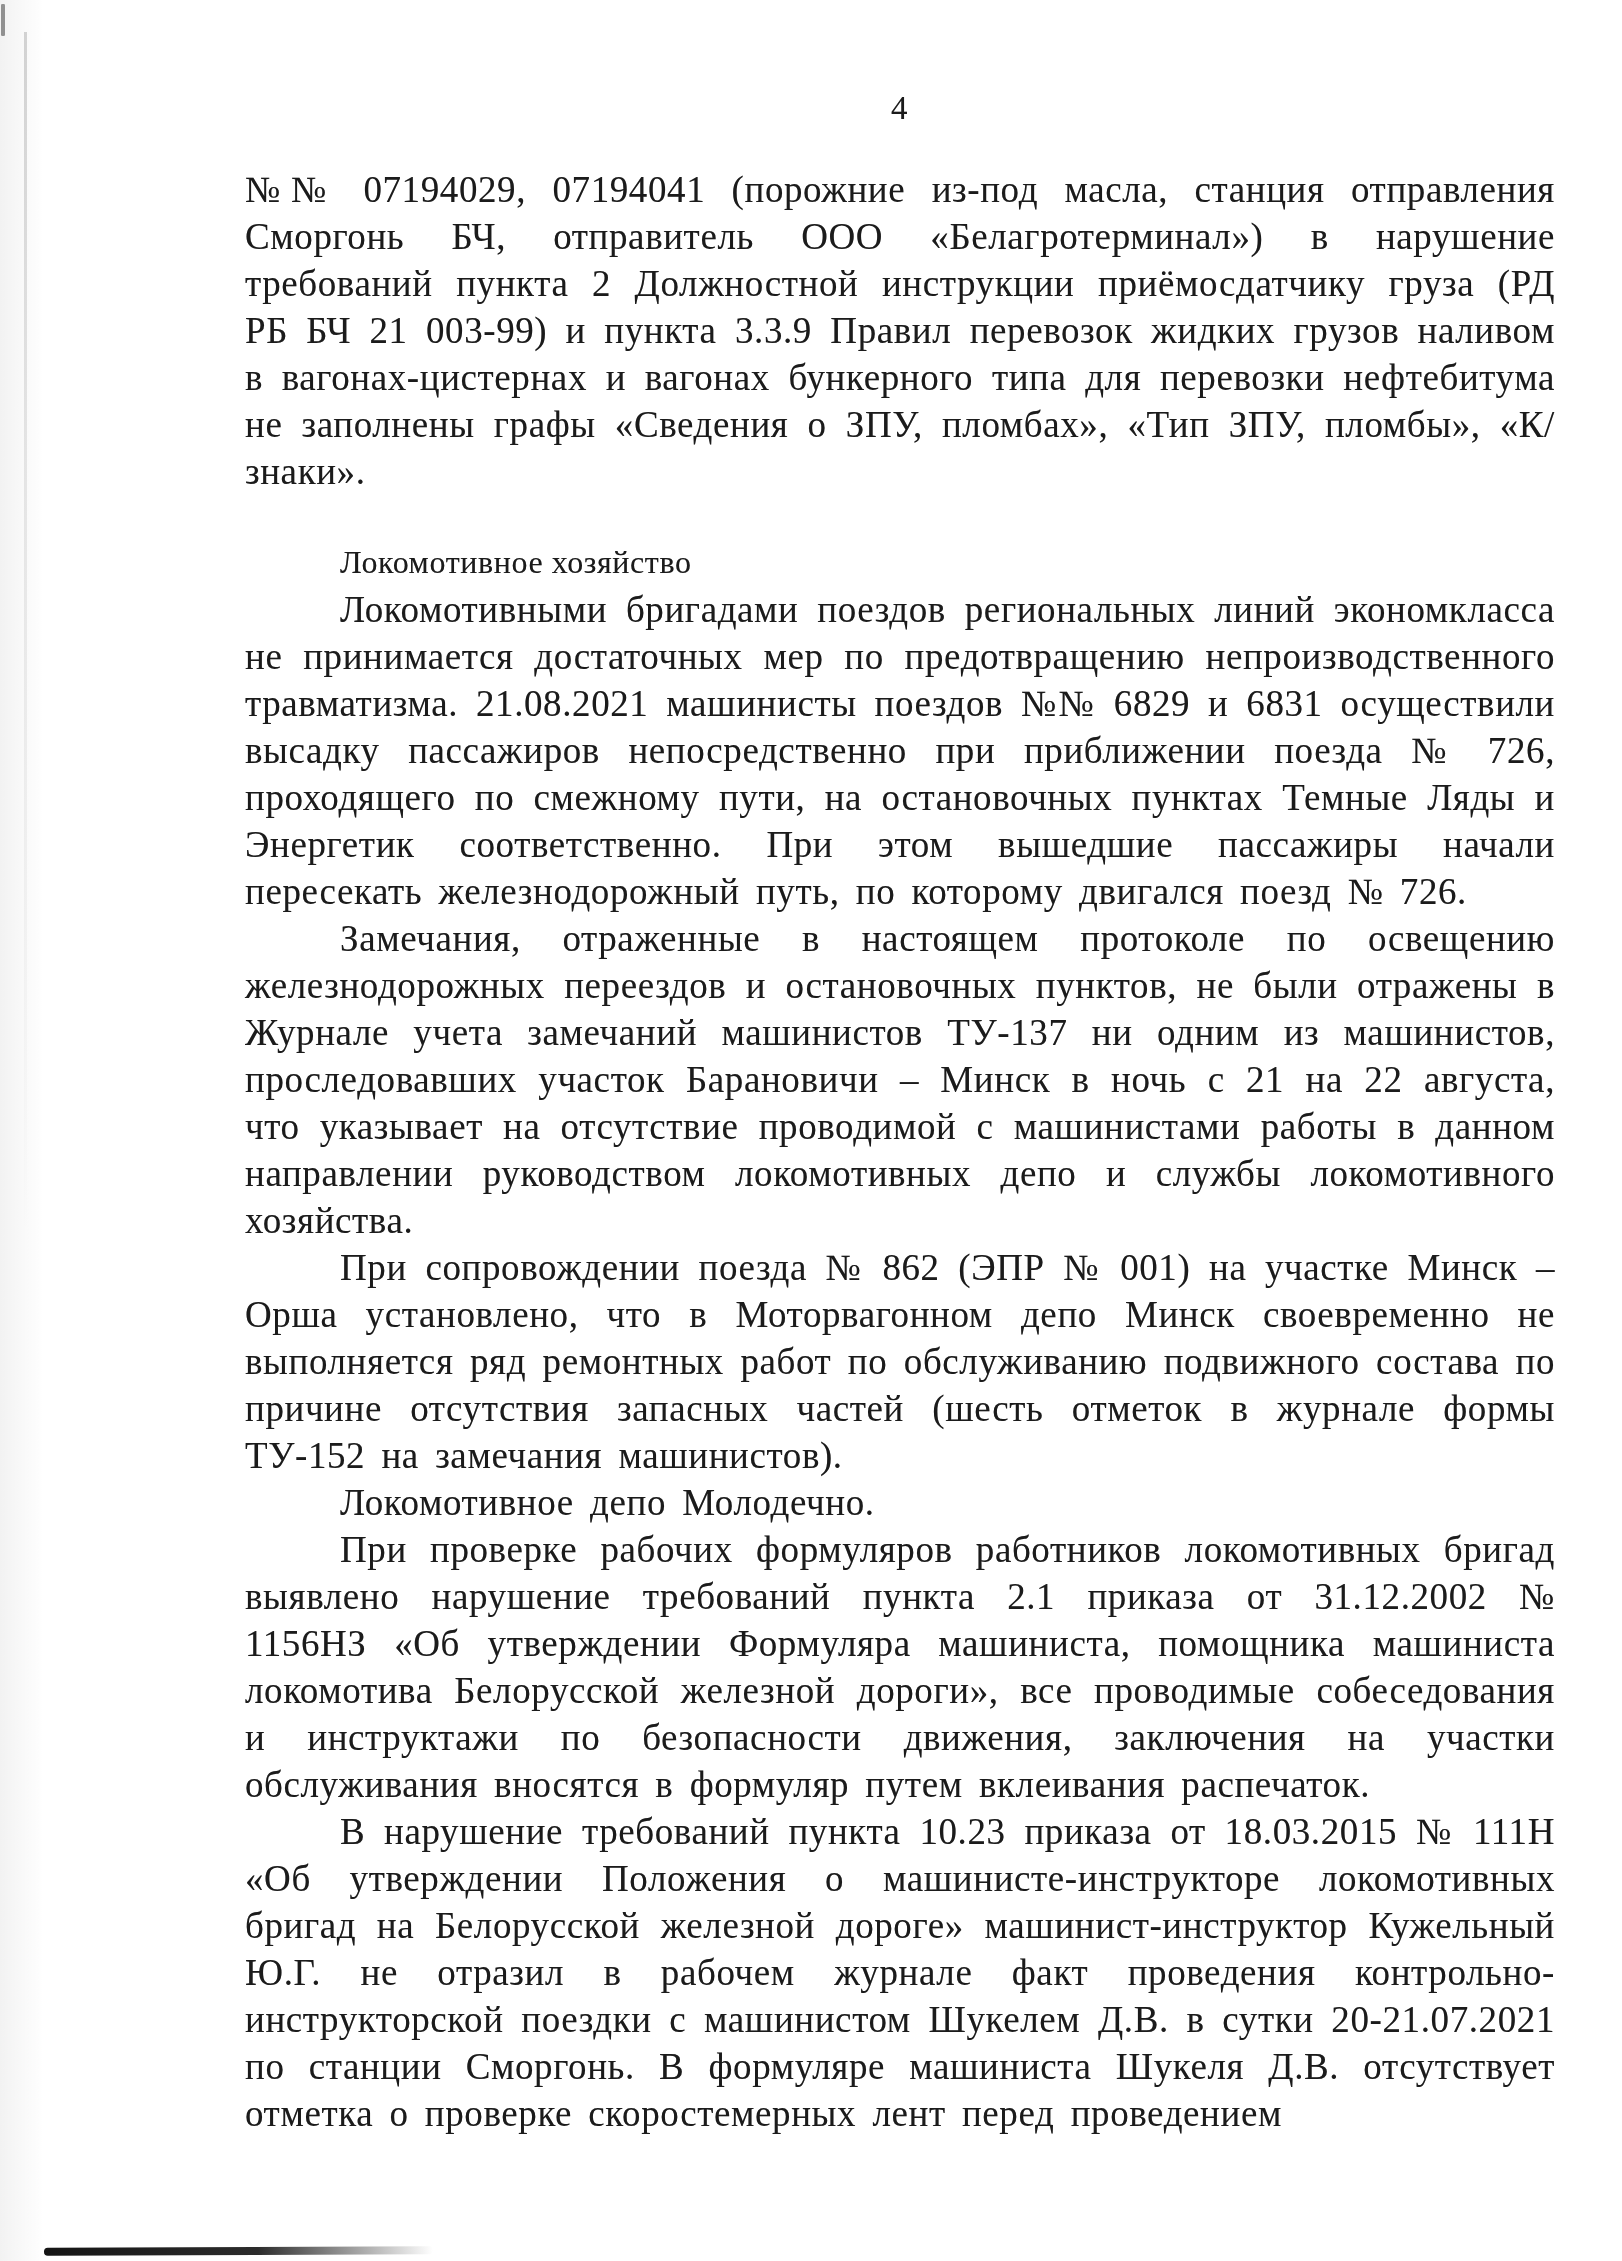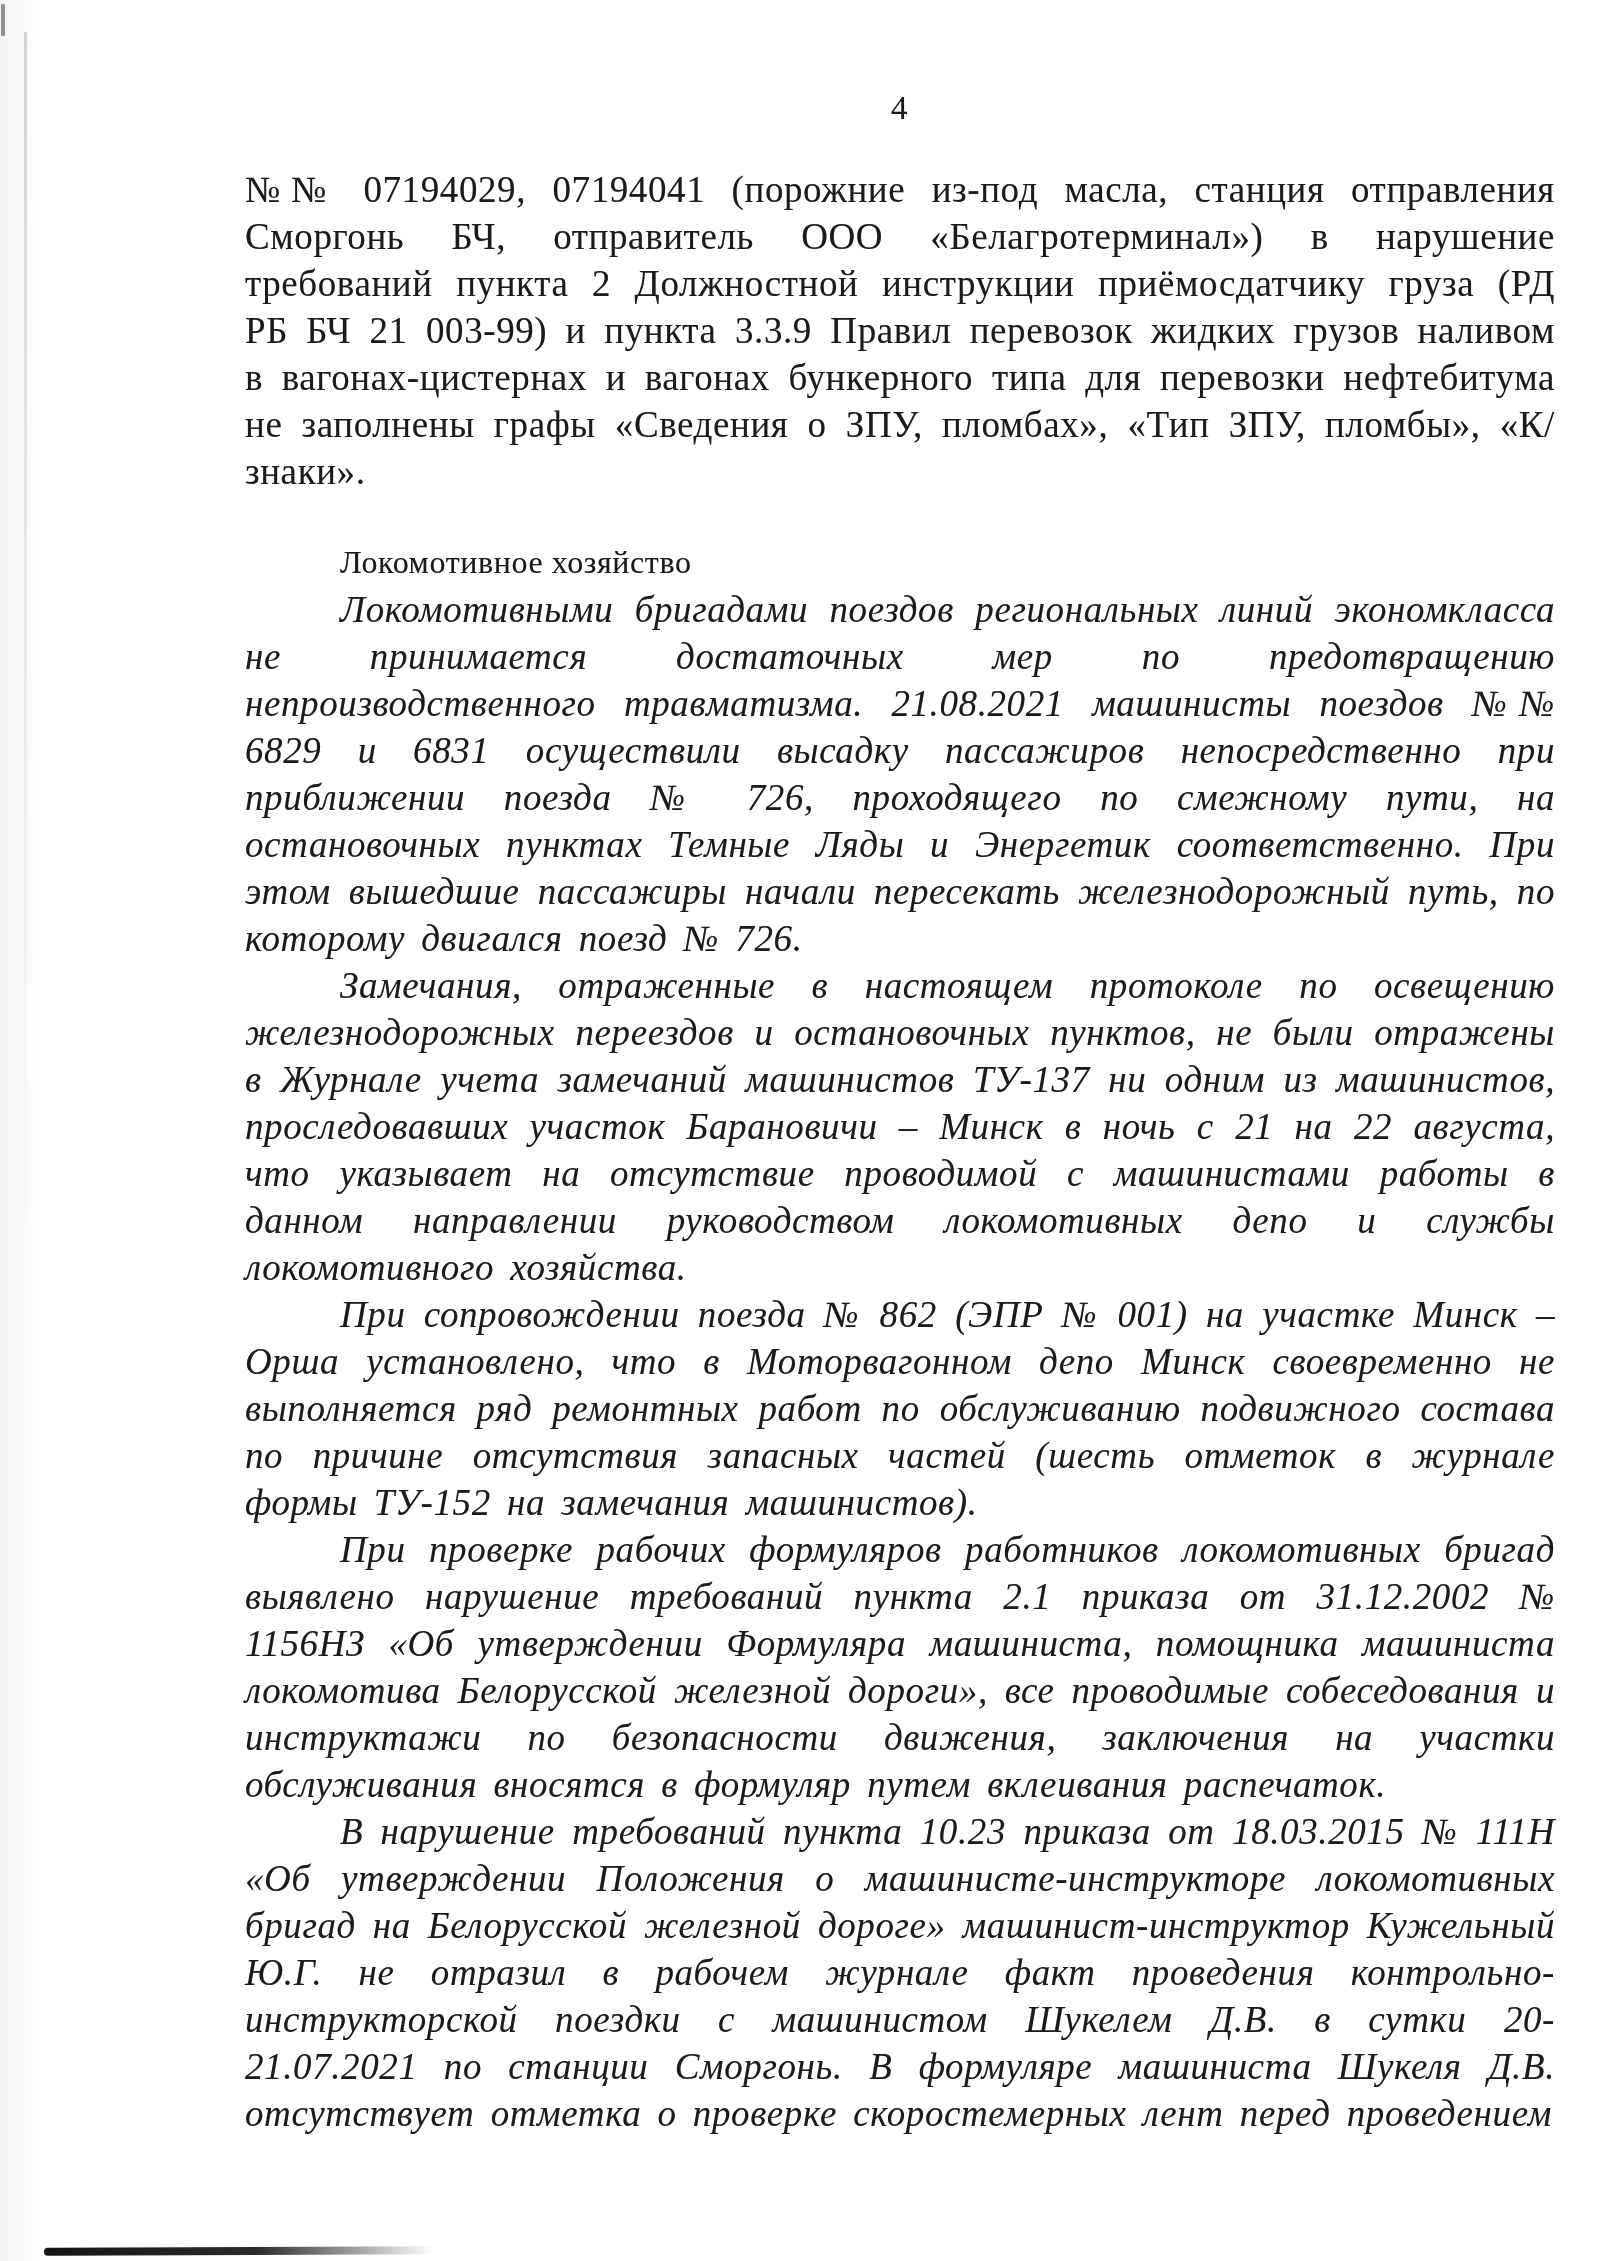--- a/index.html
+++ b/index.html
@@ -76,21 +76,20 @@
     margin: 0;
     font-size: 37px;
     line-height: 47px;
     text-align: justify;
     letter-spacing: 0.6px;
     word-spacing: 6.4px;
     text-shadow: 0 0 0.6px rgba(25,25,25,0.35);
   }
   .para.indent {
     text-indent: 95px;
-    font-style: italic;
   }
   .heading {
     margin: 44px 0 0 95px;
     font-size: 32px;
     line-height: 47px;
     font-weight: normal;
     letter-spacing: 0.6px;
     text-shadow: 0 0 0.6px rgba(25,25,25,0.4);
   }
 </style>
@@ -110,20 +109,21 @@
     <p class="para">№№ 07194029, 07194041 (порожние из-под масла, станция отправления Сморгонь БЧ, отправитель ООО «Белагротерминал») в нарушение требований пункта 2 Должностной инструкции приёмосдатчику груза (РД РБ БЧ 21 003-99) и пункта 3.3.9 Правил перевозок жидких грузов наливом в вагонах-цистернах и вагонах бункерного типа для перевозки нефтебитума не заполнены графы «Сведения о ЗПУ, пломбах», «Тип ЗПУ, пломбы», «К/знаки».</p>
 
     <h3 class="heading">Локомотивное хозяйство</h3>
 
     <p class="para indent">Локомотивными бригадами поездов региональных линий экономкласса не принимается достаточных мер по предотвращению непроизводственного травматизма. 21.08.2021 машинисты поездов №№ 6829 и 6831 осуществили высадку пассажиров непосредственно при приближении поезда № 726, проходящего по смежному пути, на остановочных пунктах Темные Ляды и Энергетик соответственно. При этом вышедшие пассажиры начали пересекать железнодорожный путь, по которому двигался поезд № 726.</p>
 
     <p class="para indent">Замечания, отраженные в настоящем протоколе по освещению железнодорожных переездов и остановочных пунктов, не были отражены в Журнале учета замечаний машинистов ТУ-137 ни одним из машинистов, проследовавших участок Барановичи – Минск в ночь с 21 на 22 августа, что указывает на отсутствие проводимой с машинистами работы в данном направлении руководством локомотивных депо и службы локомотивного хозяйства.</p>
 
     <p class="para indent">При сопровождении поезда № 862 (ЭПР № 001) на участке Минск – Орша установлено, что в Моторвагонном депо Минск своевременно не выполняется ряд ремонтных работ по обслуживанию подвижного состава по причине отсутствия запасных частей (шесть отметок в журнале формы ТУ-152 на замечания машинистов).</p>
 
+    <p class="para indent">Локомотивное депо Молодечно.</p>
 
     <p class="para indent">При проверке рабочих формуляров работников локомотивных бригад выявлено нарушение требований пункта 2.1 приказа от 31.12.2002 № 1156НЗ «Об утверждении Формуляра машиниста, помощника машиниста локомотива Белорусской железной дороги», все проводимые собеседования и инструктажи по безопасности движения, заключения на участки обслуживания вносятся в формуляр путем вклеивания распечаток.</p>
 
     <p class="para indent">В нарушение требований пункта 10.23 приказа от 18.03.2015 № 111Н «Об утверждении Положения о машинисте-инструкторе локомотивных бригад на Белорусской железной дороге» машинист-инструктор Кужельный Ю.Г. не отразил в рабочем журнале факт проведения контрольно-инструкторской поездки с машинистом Шукелем Д.В. в сутки 20-21.07.2021 по станции Сморгонь. В формуляре машиниста Шукеля Д.В. отсутствует отметка о проверке скоростемерных лент перед проведением</p>
 
   </div>
 
   <div class="bottom-smudge"></div>
 
 </div>

